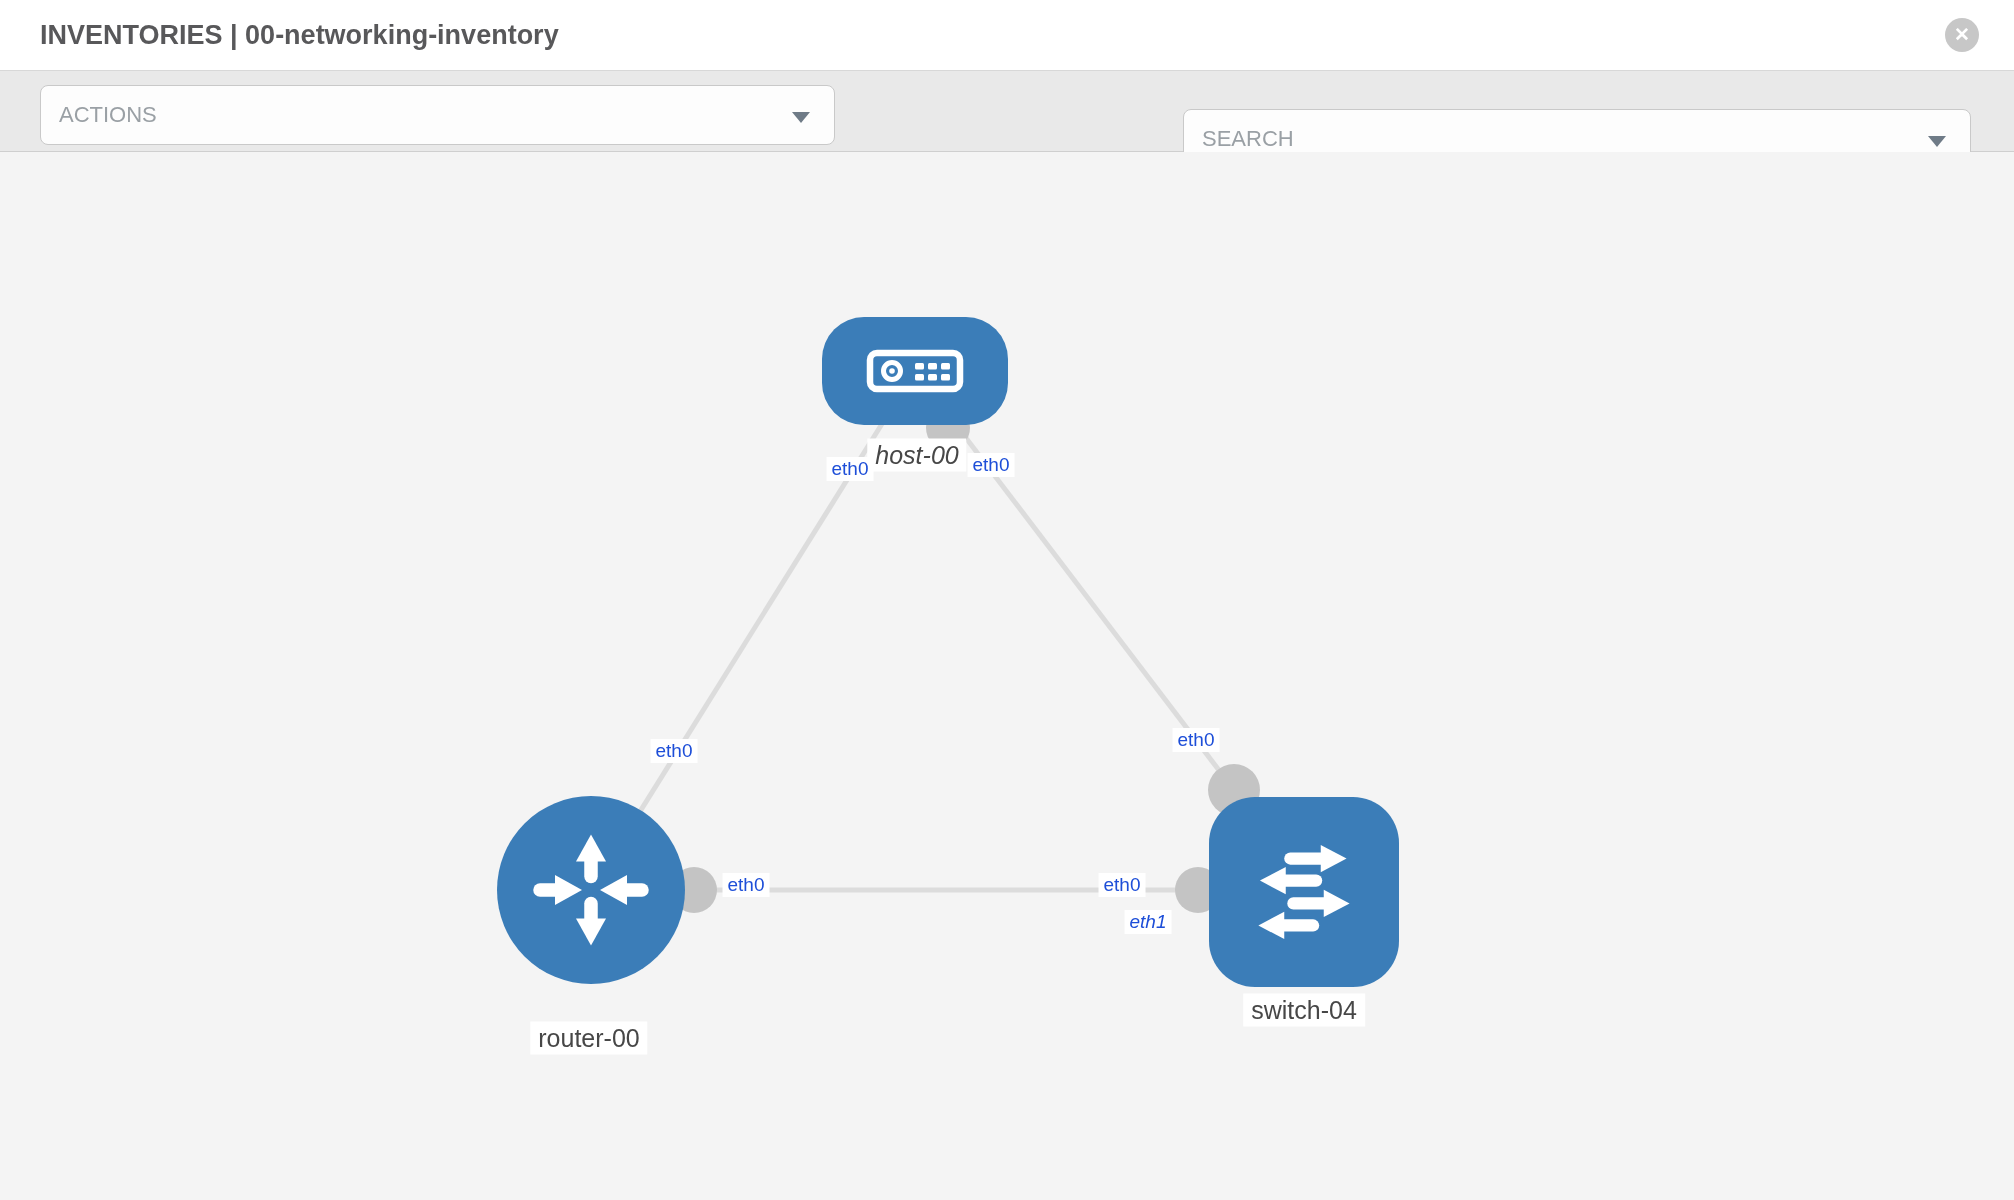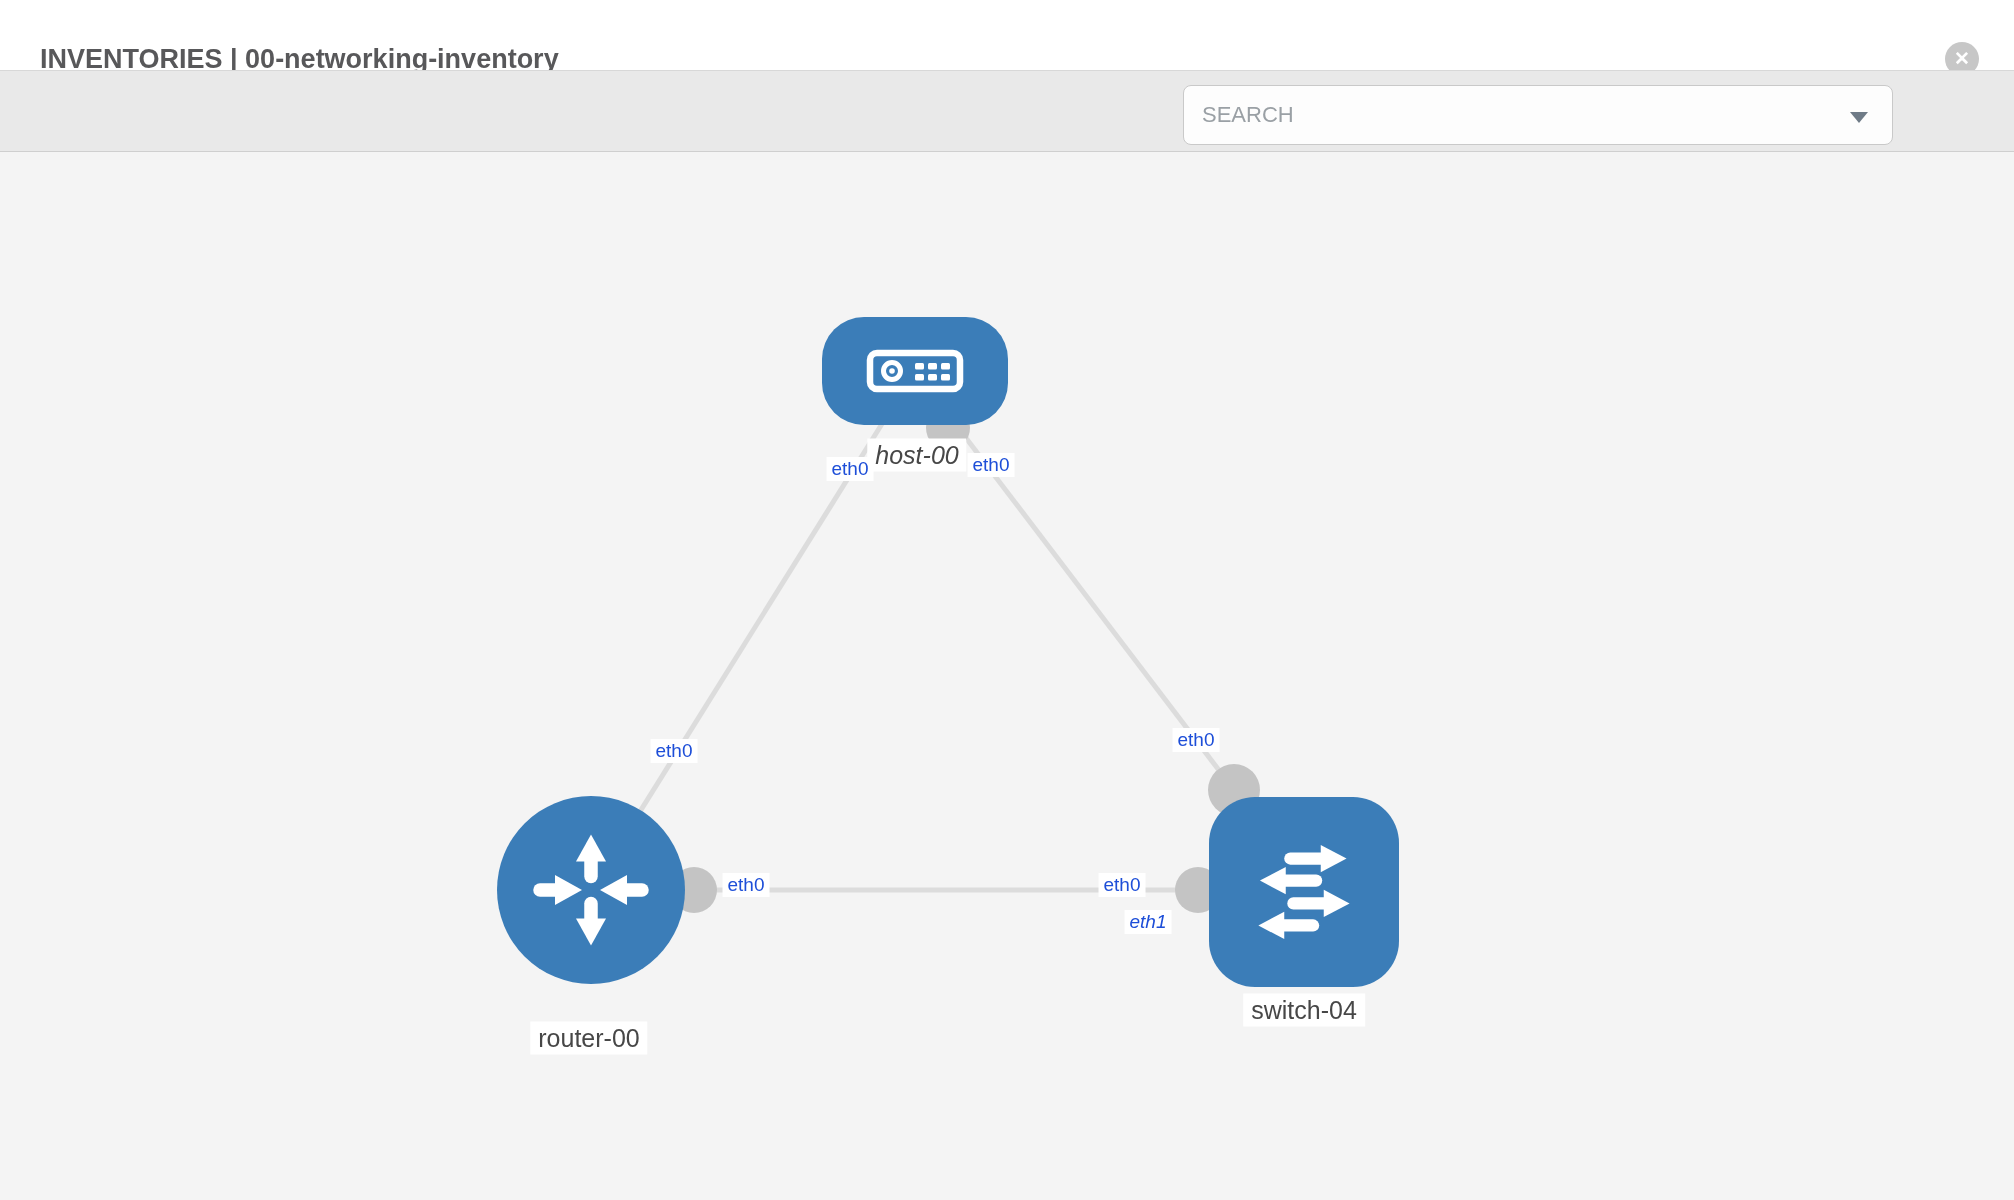--- a/index.html
+++ b/index.html
@@ -1,35 +1,35 @@
 <!DOCTYPE html>
 <html><head>
 <meta charset="utf-8">
 <style>
   * { margin:0; padding:0; box-sizing:border-box; }
   html,body { width:2014px; height:1200px; overflow:hidden;
               font-family:"Liberation Sans", sans-serif; background:#fff; }
   .app { position:relative; width:2014px; height:1200px; }
 
   
-  .header { position:absolute; left:0; top:0; width:2014px; height:70px; background:#ffffff;margin-top:24px; }
+  .header { position:absolute; left:0; top:0; width:2014px; height:70px; background:#ffffff; }
   .header-title { position:absolute; left:40px; top:0; line-height:70px;
                   font-size:27px; font-weight:bold; color:#58585a; white-space:nowrap; }
   .close-btn { position:absolute; right:35px; top:18px; width:34px; height:34px;
                border-radius:50%; background:#c7c7c7; color:#ffffff; text-align:center;
                line-height:34px; font-size:19px; font-weight:900; cursor:pointer; }
 
   
   .toolbar { position:absolute; left:0; top:70px; width:2014px; height:82px;
              background:#e9e9e9; border-top:1px solid #d8d8d8; border-bottom:1px solid #cfcfcf; }
   .select-box { position:absolute; top:14px; height:60px; background:#fdfdfd;
                 border:1px solid #c9c9c9; border-radius:8px; font-size:22px; color:#9aa0a5;
                 line-height:58px; padding-left:18px; cursor:pointer; }
   .select-actions { left:40px;  width:795px; }
-  .select-search  { left:1183px; width:710px; }
+  .select-search  { left:1183px; width:788px;margin-top:24px; }
   .caret { position:absolute; right:24px; top:26px; width:0; height:0;
            border-left:9px solid transparent; border-right:9px solid transparent;
            border-top:11px solid #6f7b87; }
   .tool-icon-btn { position:absolute; top:96px; width:42px; height:42px; cursor:pointer; }
   .tool-icon-btn.wrench { left:1044px; }
   .tool-icon-btn.key    { left:1112px; }
 
   
   .canvas { position:absolute; left:0; top:152px; width:2014px; height:1048px;
             background:#f4f4f4; }
@@ -62,20 +62,24 @@
 <body>
 
 <div class="app">
 
   <div class="header">
     <div class="header-title">INVENTORIES | 00-networking-inventory</div>
     <div class="close-btn">✕</div>
   </div>
 
   <div class="toolbar">
+    <div class="select-box select-actions">
+      <span>ACTIONS</span>
+      <span class="caret"></span>
+    </div>
 
     <div class="tool-icon-btn wrench">
       <svg width="42" height="42" viewBox="0 0 42 42">
         <g stroke="#828b97" fill="none">
           <circle cx="29" cy="13" r="8" stroke-width="7"></circle>
           <rect x="26" y="-3" width="16" height="13" fill="#e9e9e9" stroke="none" transform="rotate(40 34 3)"></rect>
           <line x1="10" y1="32" x2="23" y2="19" stroke-width="10" stroke-linecap="round"></line>
         </g>
       </svg>
     </div>

